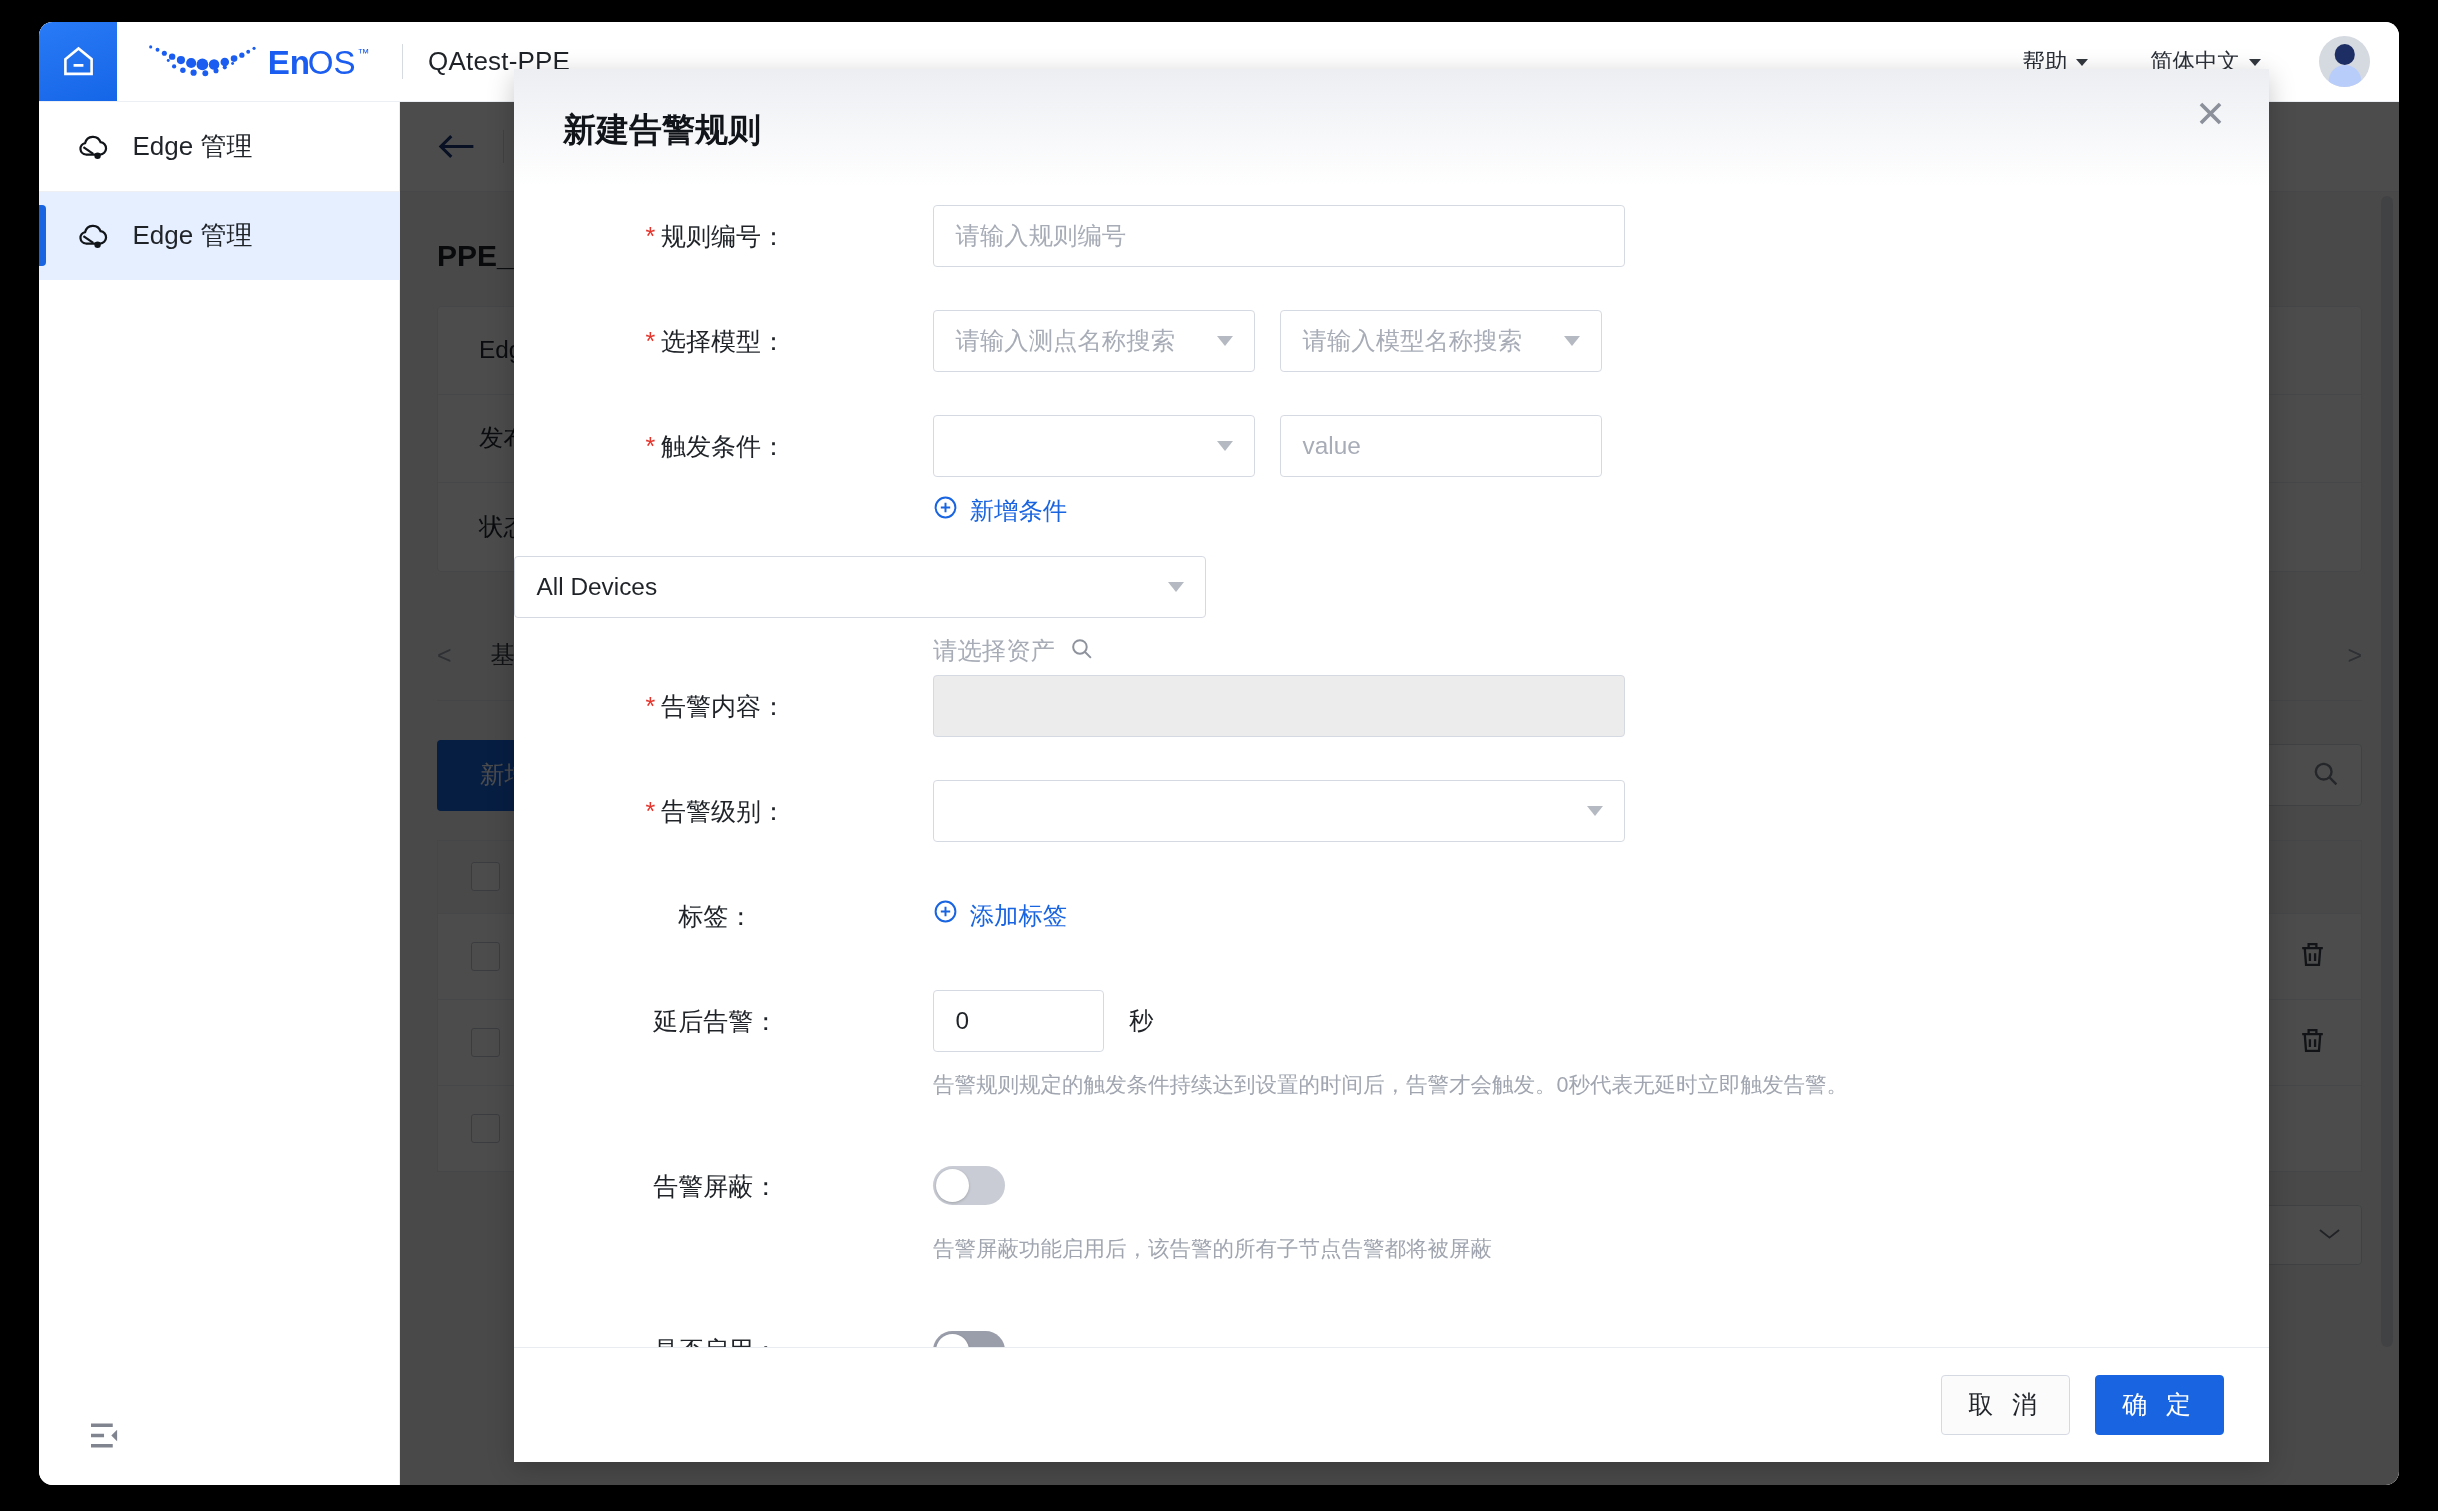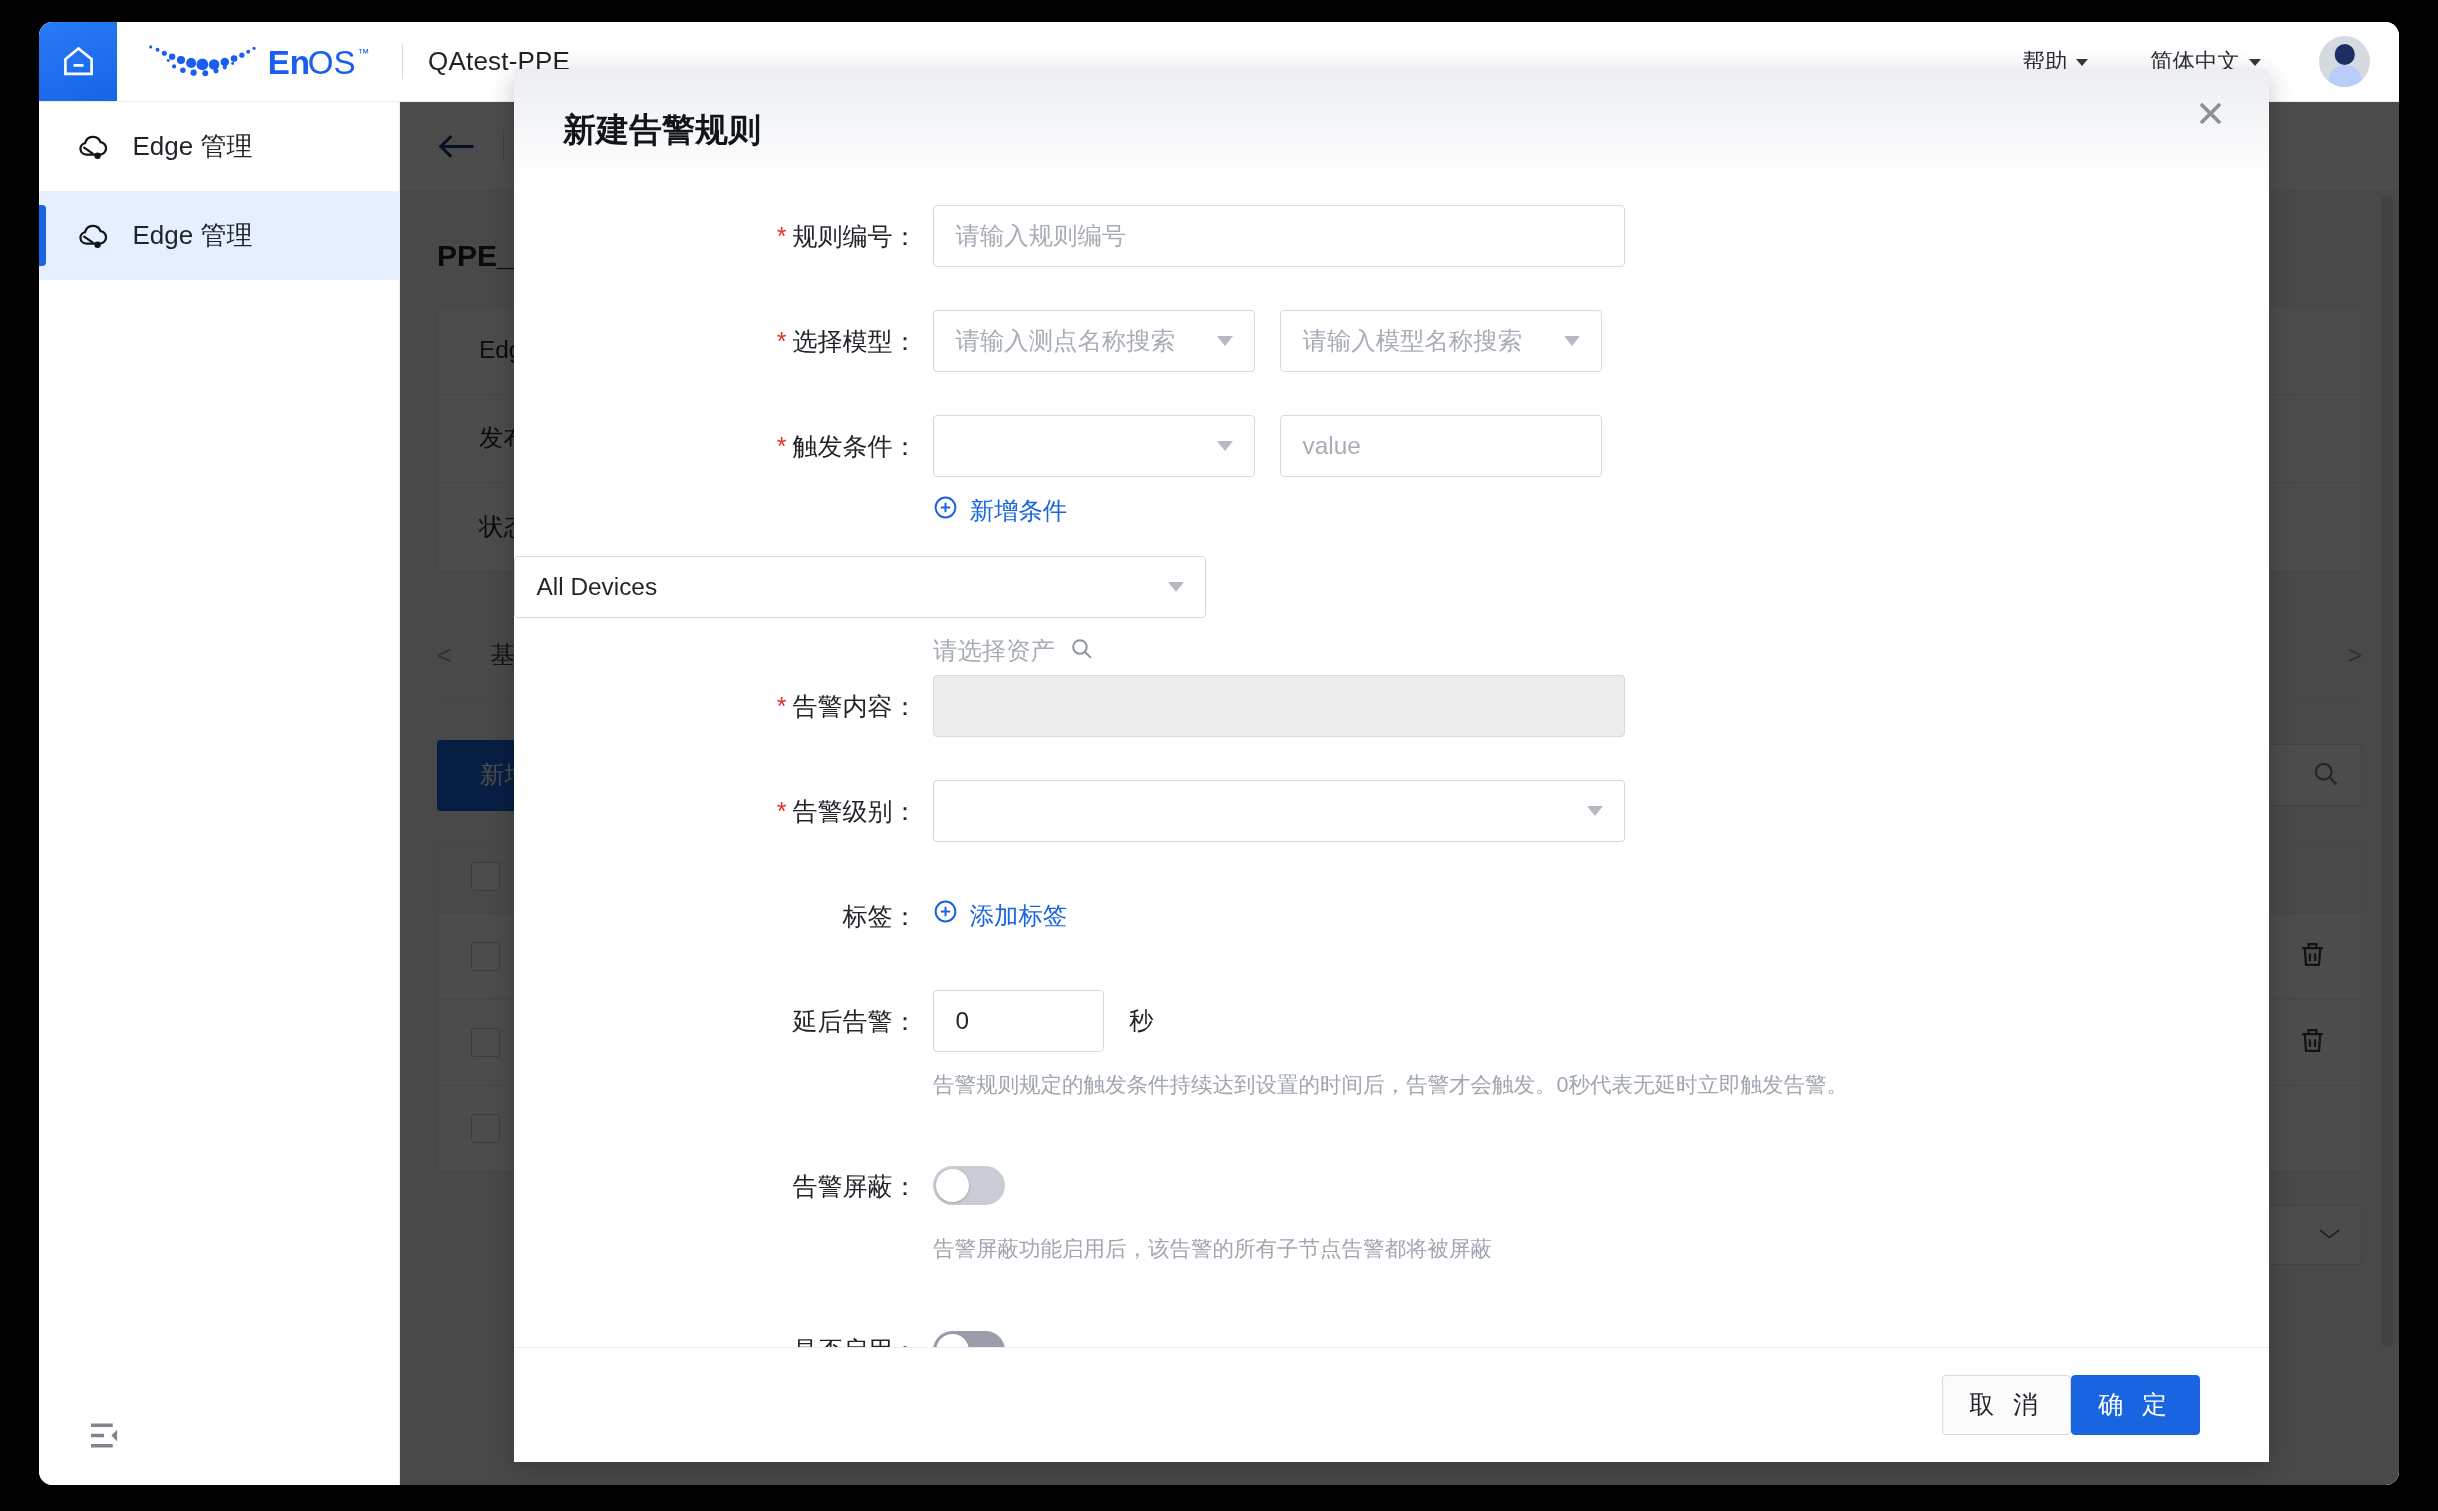--- a/index.html
+++ b/index.html
@@ -184,21 +184,21 @@
   .modal-close{
     position:absolute; right: 43px; top: 27px;
     font-size: 37px; color:#8b909b; cursor:pointer; line-height:1;
     font-family:"Liberation Sans",sans-serif; font-weight:300;
   }
 
   .modal-body{ flex:1 1 auto; overflow:hidden; padding-top: 19.5px; }
 
   .frow{ display:flex; align-items:flex-start; margin-bottom: 0; }
   .flabel{
-    width: 419px; flex:0 0 419px; text-align:right;
+    width: 419px; flex:0 0 419px; text-align:center;
     font-size: 25px; color:#1f2328; padding-right: 15.6px;
     line-height: 62px; white-space:nowrap;
   }
   .req{ color:#e5342b; margin-right: 5.9px; }
   .fctrl{ flex: 1 1 auto; display:flex; align-items:center; gap: 25px; }
 
   .inp{
     height: 62px; border:1px solid #d5d9e1; border-radius:3.9px; background:#fff;
     display:flex; align-items:center; padding: 0 21.5px;
     font-size: 24.4px; color:#1f2328;
@@ -232,21 +232,21 @@
   .toggle.dark{ background:#9a9daa; }
   .toggle .knob{
     position:absolute; left: 2.9px; top:2.9px; width:33px;height:33px;border-radius:50%;
     background:#fff; box-shadow:0 1px 2.9px rgba(0,0,0,.2);
   }
   .unit{ font-size:24.4px;color:#1f2328; }
 
   .modal-foot{
     flex: 0 0 115px; border-top:1px solid #e9ecf1;
     display:flex; align-items:center; justify-content:flex-end;
-    padding-right: 69px;
+    gap: 25px; padding-right: 45px;
   }
   .btn{
     height: 60px; min-width: 129px; border-radius:3.9px;
     display:flex;align-items:center;justify-content:center;
     font-size: 25px; letter-spacing: 5.9px; cursor:pointer;
     padding: 0 25px;
   }
   .btn-cancel{ background:#fbfbfc; border:1px solid #d5d9e1; color:#1f2328; }
   .btn-ok{ background:#1964e0; border:1px solid #1964e0; color:#fff; }
 

